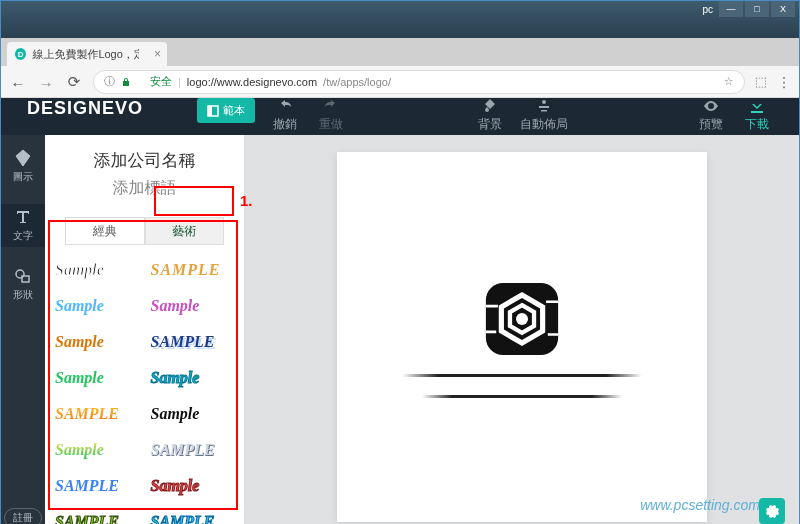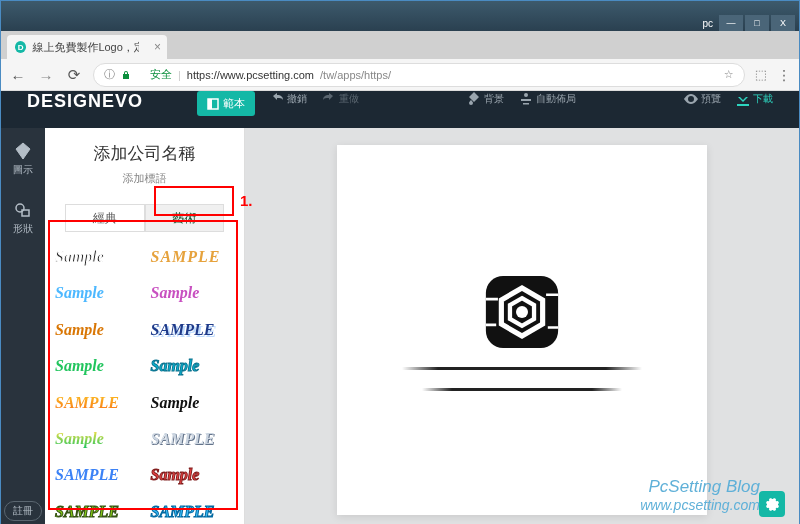--- a/index.html
+++ b/index.html
@@ -1,50 +1,50 @@
 <!DOCTYPE html>
 <html><head>
 <meta charset="utf-8">
 <style>
 *{margin:0;padding:0;box-sizing:border-box;font-family:Arial,"Microsoft JhengHei",sans-serif}
 body{width:800px;height:524px;overflow:hidden;background:#2a3842;position:relative}
 .browser-chrome{background:#fff;border:1px solid #4a8bc2}
-.win-titlebar{height:30px;background:linear-gradient(180deg,#3d5a6c,#2a4050);display:flex;align-items:flex-end;justify-content:space-between;padding:0 4px;color:#fff;font-size:10px}
+.win-titlebar{height:37px;background:linear-gradient(180deg,#3d5a6c,#2a4050);display:flex;align-items:flex-start;justify-content:space-between;padding:0 4px;color:#fff;font-size:10px}
 .win-btns{display:flex;gap:2px}
 .win-btn{width:24px;height:16px;background:#4a6578;display:flex;align-items:center;justify-content:center;font-size:9px;color:#fff}
 .tab-strip{height:28px;background:#d0d0d0;display:flex;align-items:flex-end;padding-left:6px}
 .tab{background:#f5f5f5;height:24px;padding:0 28px 0 8px;display:flex;align-items:center;gap:6px;font-size:11px;border-radius:4px 4px 0 0;position:relative;max-width:160px;color:#444}
 .tab-favicon{width:12px;height:12px;background:#14b8a6;border-radius:50%;display:flex;align-items:center;justify-content:center;color:#fff;font-size:8px;font-weight:bold}
 .tab-close{position:absolute;right:6px;font-size:12px;color:#888}
 .addr-bar{height:32px;background:#f5f5f5;display:flex;align-items:center;padding:0 8px;gap:10px;border-bottom:1px solid #ddd}
 .nav-btn{color:#888;font-size:15px;width:18px;text-align:center}
 .nav-btn.active{color:#555}
 .url-box{flex:1;height:24px;background:#fff;border:1px solid #ddd;border-radius:12px;display:flex;align-items:center;padding:0 10px;gap:6px;font-size:11px;color:#555}
 .secure{color:#0a8f3c;display:flex;align-items:center;gap:19px}
 .url-host{color:#333}
 .url-path{color:#888}
 .menu-dots{color:#666;font-size:14px}
 .app{height:440px;display:flex;flex-direction:column;background:#e8e9ea}
 .top-bar{height:37px;background:#1c2833;display:flex;align-items:flex-start;color:#c0c7cc;padding:0 26px;gap:14px}
 .logo{font-size:18px;font-weight:800;letter-spacing:1px;color:#fff}
 .btn-template{background:#14b8a6;color:#fff;padding:5px 10px;border-radius:3px;font-size:11px;display:flex;align-items:center;gap:4px;margin-left:40px}
-.tb-item{display:flex;flex-direction:row;align-items:center;gap:2px;font-size:10px;color:#9aa5ae;min-width:32px}
+.tb-item{display:flex;flex-direction:column;align-items:center;gap:2px;font-size:12px;color:#9aa5ae;min-width:32px}
 .tb-item svg{width:16px;height:16px}
 .spacer{flex:1}
 .dl{color:#2dd4bf}
 .workspace{flex:1;display:flex;overflow:hidden}
 .rail{width:44px;background:#29333d;display:flex;flex-direction:column;align-items:center;padding-top:10px;gap:16px;color:#b4bec7;font-size:10px;position:relative}
 .rail-item{display:flex;flex-direction:column;align-items:center;gap:3px;width:100%;padding:4px 0}
 .rail-item.active{background:#1c2833}
 .rail-item svg{width:18px;height:18px}
 .register{position:absolute;bottom:10px;border:1px solid #5a6670;border-radius:10px;padding:2px 8px;font-size:10px;color:#b4bec7}
 .panel{width:200px;background:#fff;display:flex;flex-direction:column;border-right:1px solid #ddd}
 .panel-head{text-align:center;padding:14px 0 10px}
 .panel-title{font-size:17px;color:#333;margin-bottom:6px}
-.panel-sub{font-size:11px;color:#888}
+.panel-sub{font-size:16px;color:#888}
 .tabs{display:flex;margin:8px 20px 6px;height:28px}
 .tabrow-t{flex:1;display:flex;align-items:center;justify-content:center;font-size:12px;border:1px solid #ddd;color:#555;background:#fff}
 .tabrow-t.active{background:#f0f0f0;color:#14532d}
 .samples{flex:1;padding:4px 10px;display:grid;grid-template-columns:1fr 1fr;gap:6px 12px;overflow:hidden;position:relative}
 .sample{height:30px;display:flex;align-items:center}
 .sample img,.sample .txt{font-size:16px;font-weight:bold;font-style:italic}
 .canvas-zone{flex:1;background:#e0e1e2;position:relative;display:flex;align-items:center;justify-content:center}
 .canvas{width:370px;height:370px;background:#fff;box-shadow:0 2px 8px rgba(0,0,0,.1);position:relative;display:flex;flex-direction:column;align-items:center;justify-content:center;gap:12px}
 .logo-shape{width:86px;height:86px}
 .zoom-bar{position:absolute;bottom:14px;left:50%;transform:translateX(-50%);display:flex;align-items:center;gap:8px;background:#fff;border-radius:4px;box-shadow:0 1px 4px rgba(0,0,0,.15);padding:4px 8px;font-size:11px;color:#666}
@@ -86,22 +86,22 @@
   <span class="nav-btn active">⟳</span>
   <div class="url-box">
     <span style="color:#888">ⓘ</span>
     <span class="secure">
       <svg width="10" height="10" viewBox="0 0 10 10">
             <path fill="#0a8f3c" d="M3 4V3a2 2 0 014 0v1h1v5H2V4h1zm1 0h2V3a1 1 0 00-2 0v1z"></path>
           </svg>
       <span>安全</span>
     </span>
     <span style="color:#ccc">|</span>
-    <span class="url-host">https://www.pcsetting.com</span>
-        <span class="url-path">/tw/apps/https/</span>
+    <span class="url-host">logo://www.designevo.com</span>
+        <span class="url-path">/tw/apps/logo/</span>
     <span style="flex:1"></span>
     <span style="color:#888">☆</span>
   </div>
   <span style="color:#888;font-size:13px">⬚</span>
   <span class="menu-dots">⋮</span>
 </div>
 
 <div class="app">
 <div class="top-bar">
   <span class="logo">DESIGNEVO</span>
@@ -154,20 +154,26 @@
   </div>
 </div>
 
 <div class="workspace">
 <div class="rail">
   <div class="rail-item">
     <svg viewBox="0 0 18 18">
               <path fill="currentColor" d="M9 1l7 6-7 10L2 7l7-6zM4 7h10M9 1v16" stroke="currentColor"></path>
             </svg>
     <span>圖示</span>
+  </div>
+  <div class="rail-item active">
+    <svg viewBox="0 0 18 18">
+              <path fill="currentColor" d="M3 3h12v3h-1V5h-4v9h2v1H6v-1h2V5H4v1H3V3z"></path>
+            </svg>
+    <span>文字</span>
   </div>
   <div class="rail-item">
     <svg viewBox="0 0 18 18">
               <circle cx="6" cy="7" r="4" fill="none" stroke="currentColor" stroke-width="1.5"></circle>
               <rect x="8" y="9" width="7" height="6" fill="none" stroke="currentColor" stroke-width="1.5"></rect>
             </svg>
     <span>形狀</span>
   </div>
   <div class="register">註冊</div>
 </div>
@@ -252,15 +258,14 @@
   </div>
 </div>
 </div>
 </div>
 </div>
 
 <div class="anno anno1"></div>
 <span class="anno-lbl" style="position:absolute;left:240px;top:192px">1.</span>
 <div class="anno anno2"></div>
 <div class="watermark">
-  <div>PcSetting Blog</div>
   <div style="font-size:14px">www.pcsetting.com</div>
 </div>
 
 </body></html>

